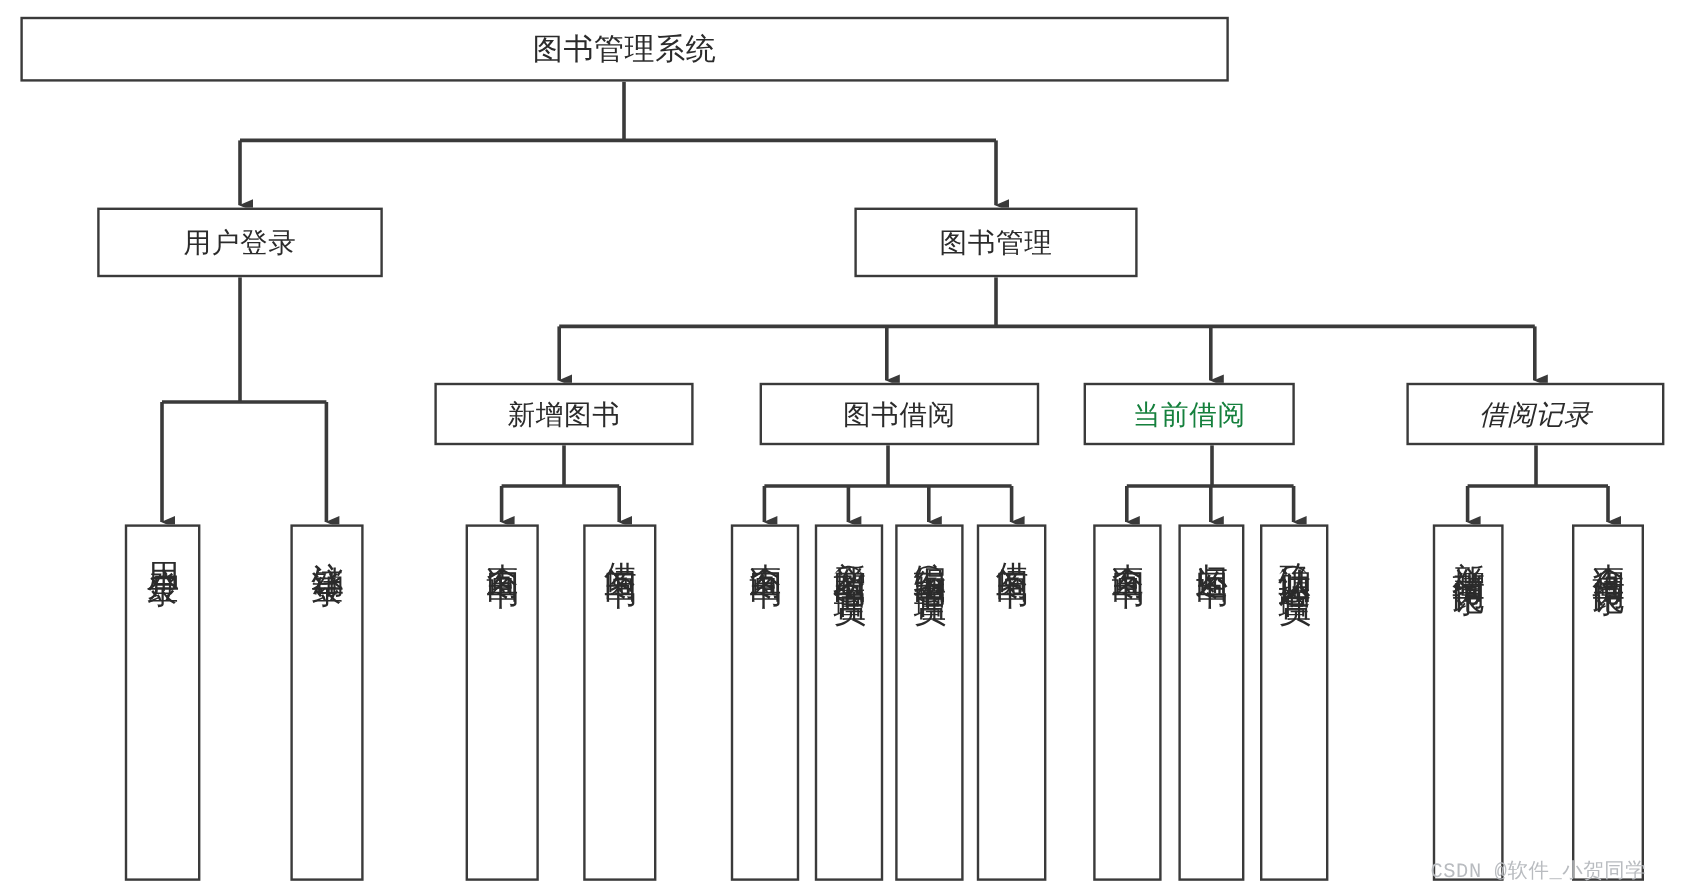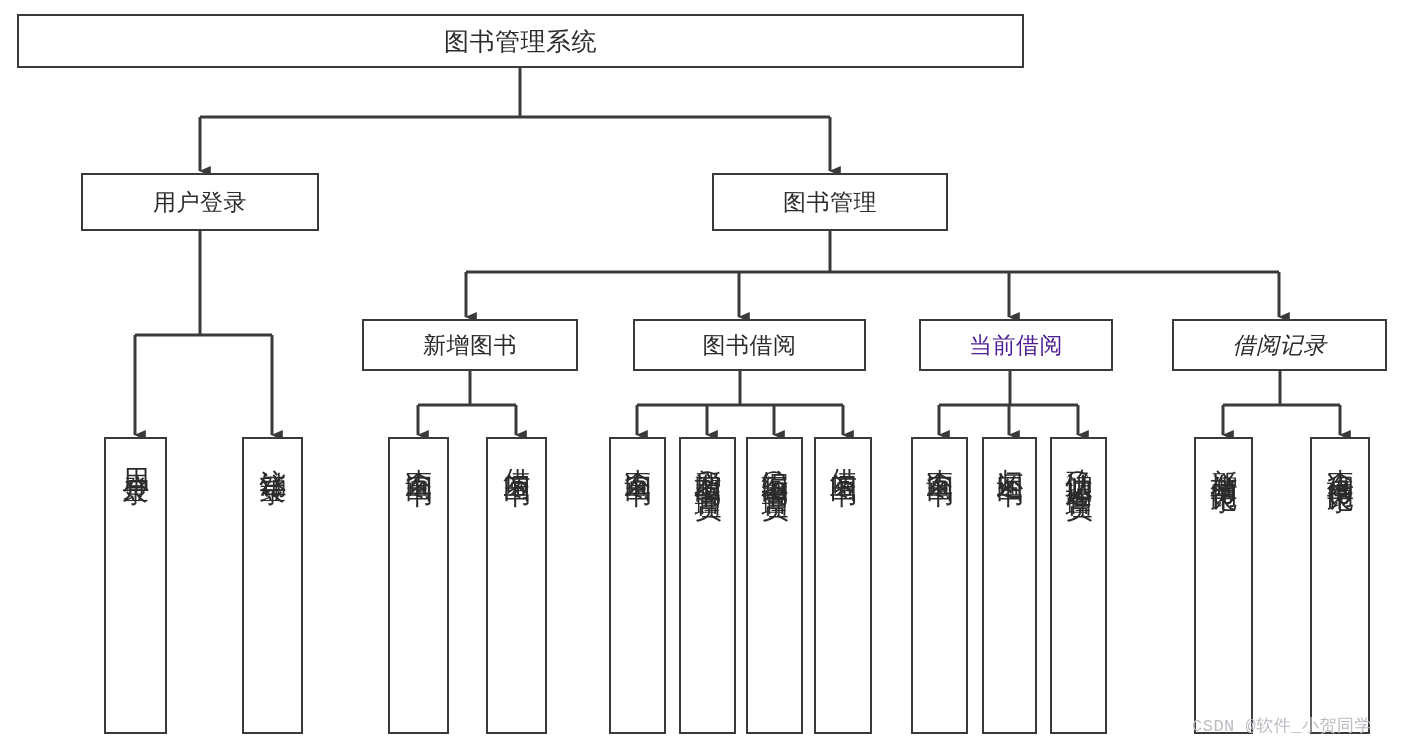--- a/index.html
+++ b/index.html
@@ -127,21 +127,21 @@
       </div>
       <div class="node horiz" style="left: 712px; top: 173px; width: 236px; height: 58px; border-color: rgb(58, 58, 58); color: rgb(43, 43, 43);">
         <span class="lbl">图书管理</span>
       </div>
       <div class="node horiz" style="left: 362px; top: 319px; width: 216px; height: 52px; border-color: rgb(58, 58, 58); color: rgb(43, 43, 43);">
         <span class="lbl">新增图书</span>
       </div>
       <div class="node horiz" style="left: 633px; top: 319px; width: 233px; height: 52px; border-color: rgb(58, 58, 58); color: rgb(43, 43, 43);">
         <span class="lbl">图书借阅</span>
       </div>
-      <div class="node horiz" style="left: 903px; top: 319px; width: 194px; height: 52px; border-color: rgb(58, 58, 58); color: #4c1d95; margin-left: 16px;">
+      <div class="node horiz" style="left: 903px; top: 319px; width: 176px; height: 52px; border-color: rgb(58, 58, 58); color: #15803d;">
         <span class="lbl">当前借阅</span>
       </div>
       <div class="node horiz" style="left: 1172px; top: 319px; width: 215px; height: 52px; border-color: rgb(58, 58, 58); color: rgb(43, 43, 43); font-style: italic;">
         <span class="lbl">借阅记录</span>
       </div>
       <div class="node vert" style="left: 104px; top: 437px; width: 63px; height: 297px; border-color: rgb(58, 58, 58); color: rgb(43, 43, 43);">
         <span class="lbl">用户登录</span>
       </div>
       <div class="node vert" style="left: 242px; top: 437px; width: 61px; height: 297px; border-color: rgb(58, 58, 58); color: rgb(43, 43, 43);">
         <span class="lbl">注销登录</span>

